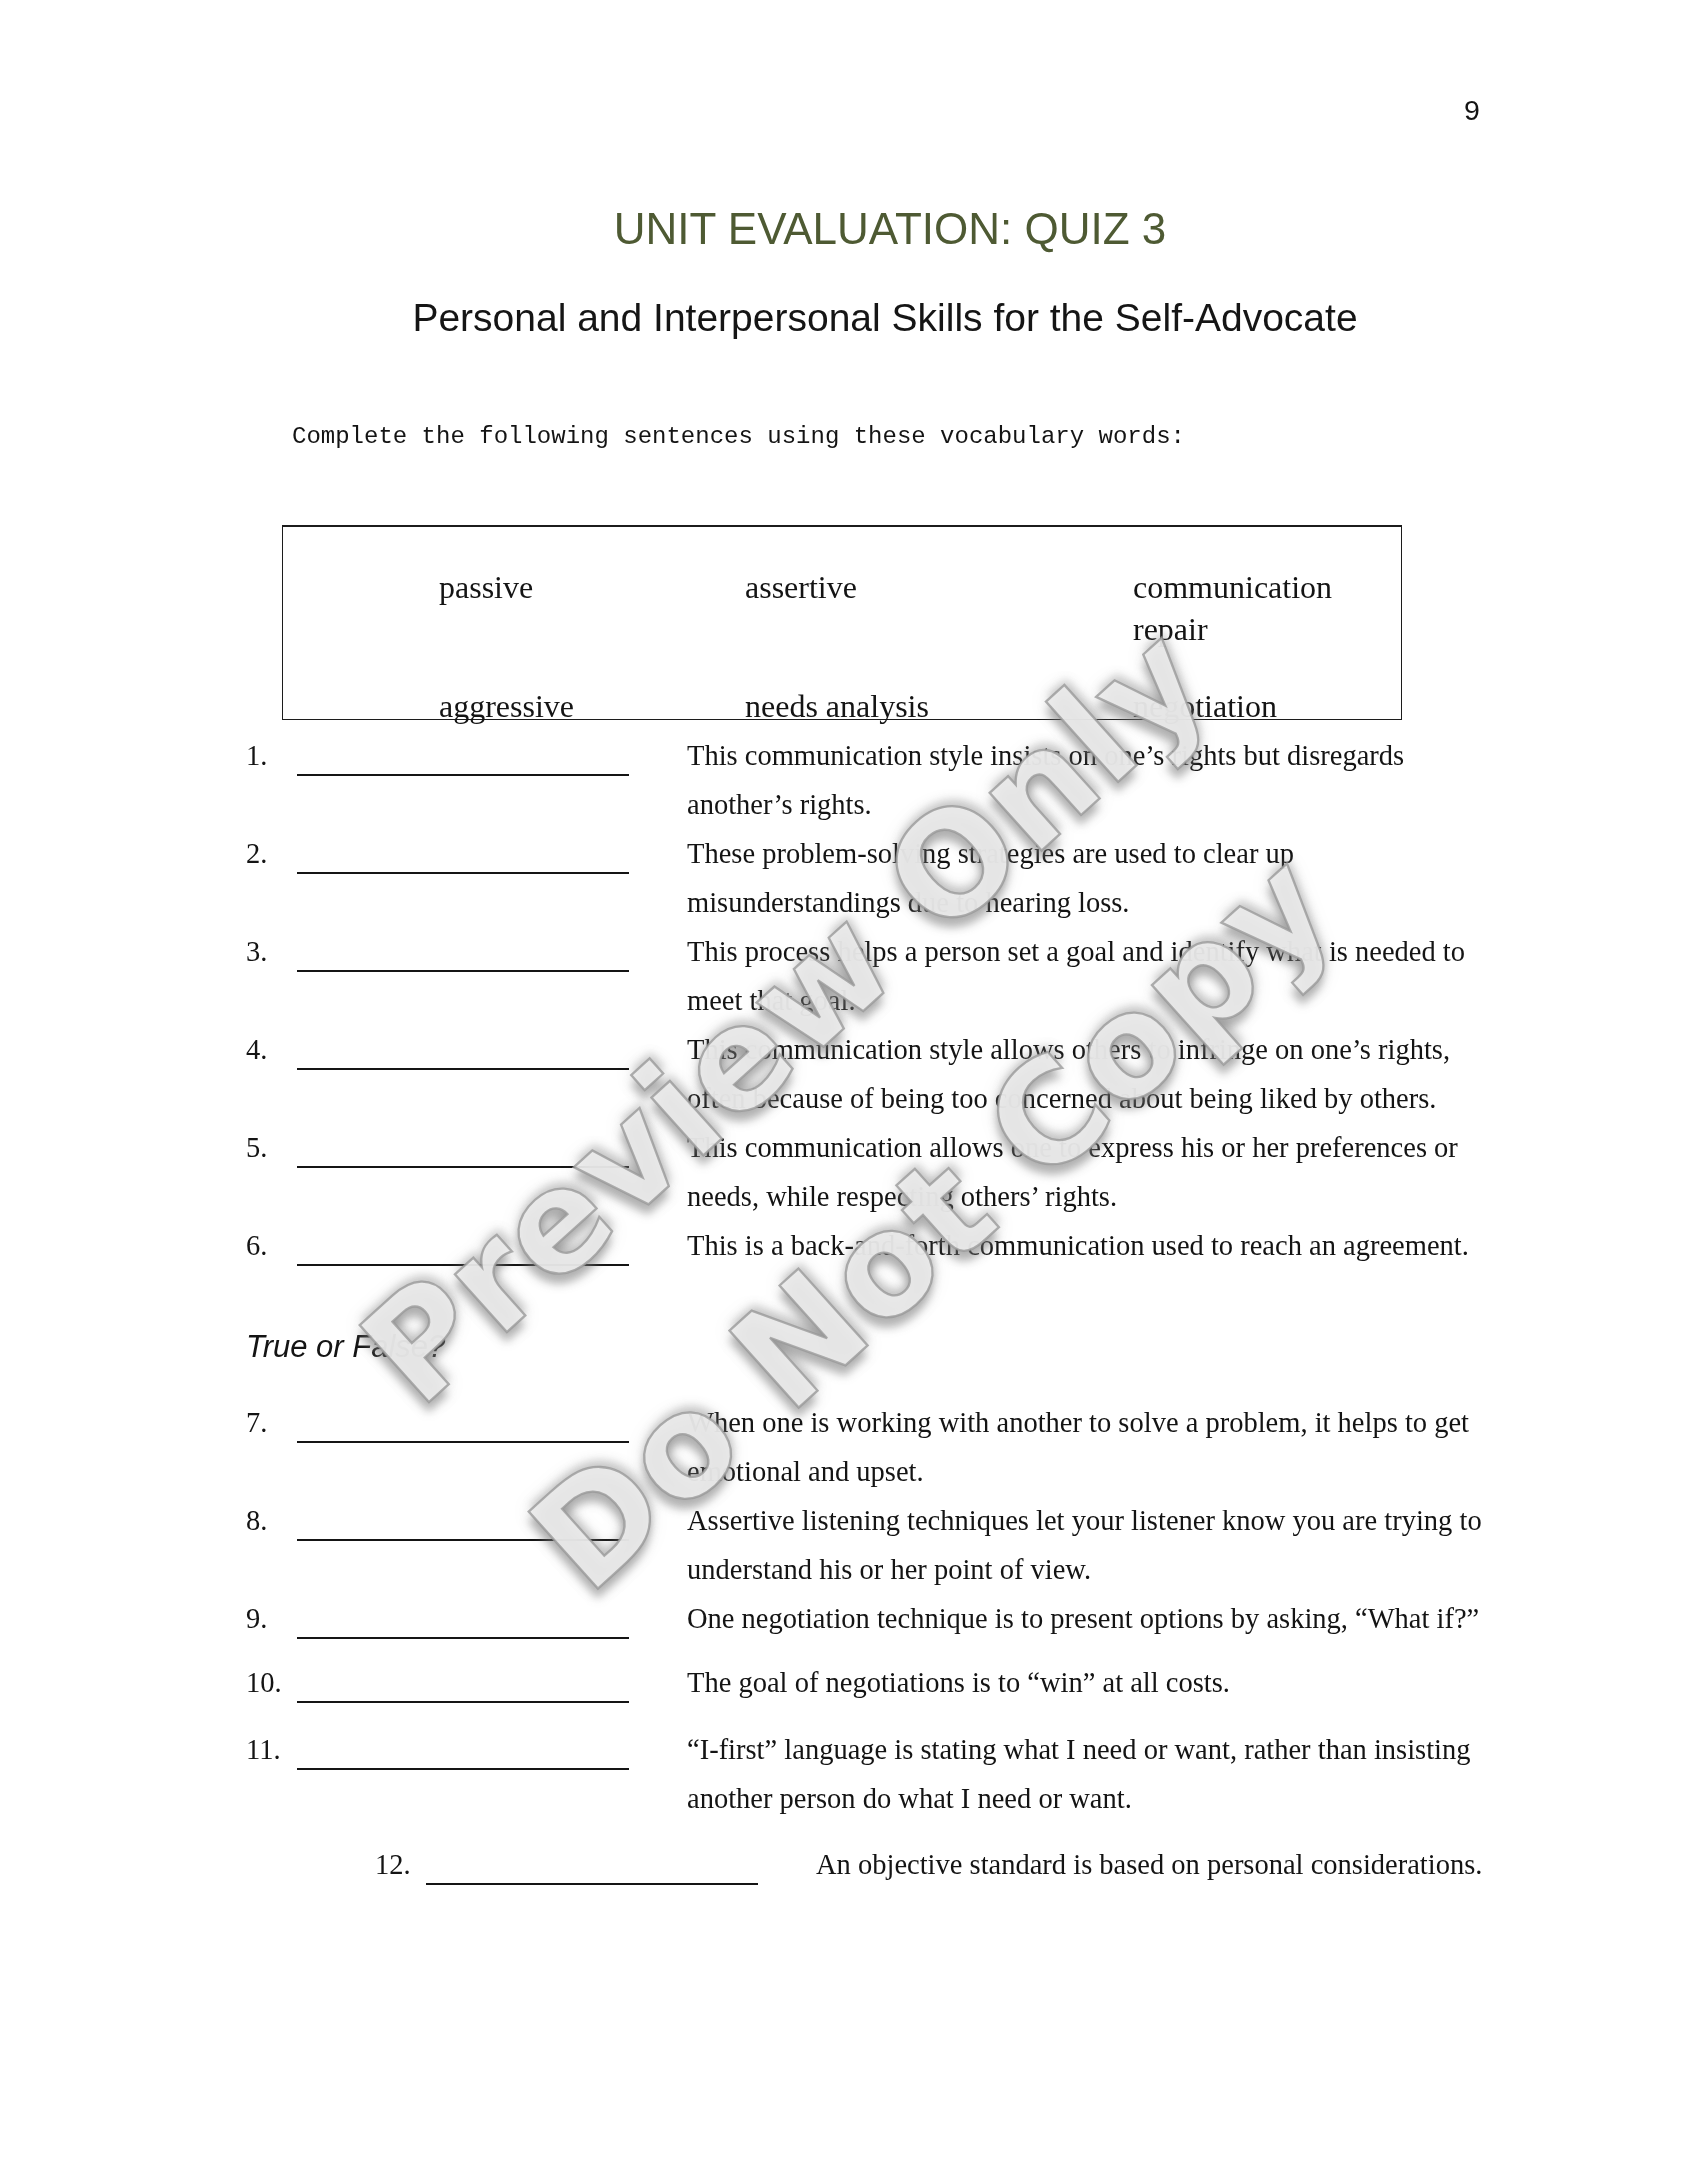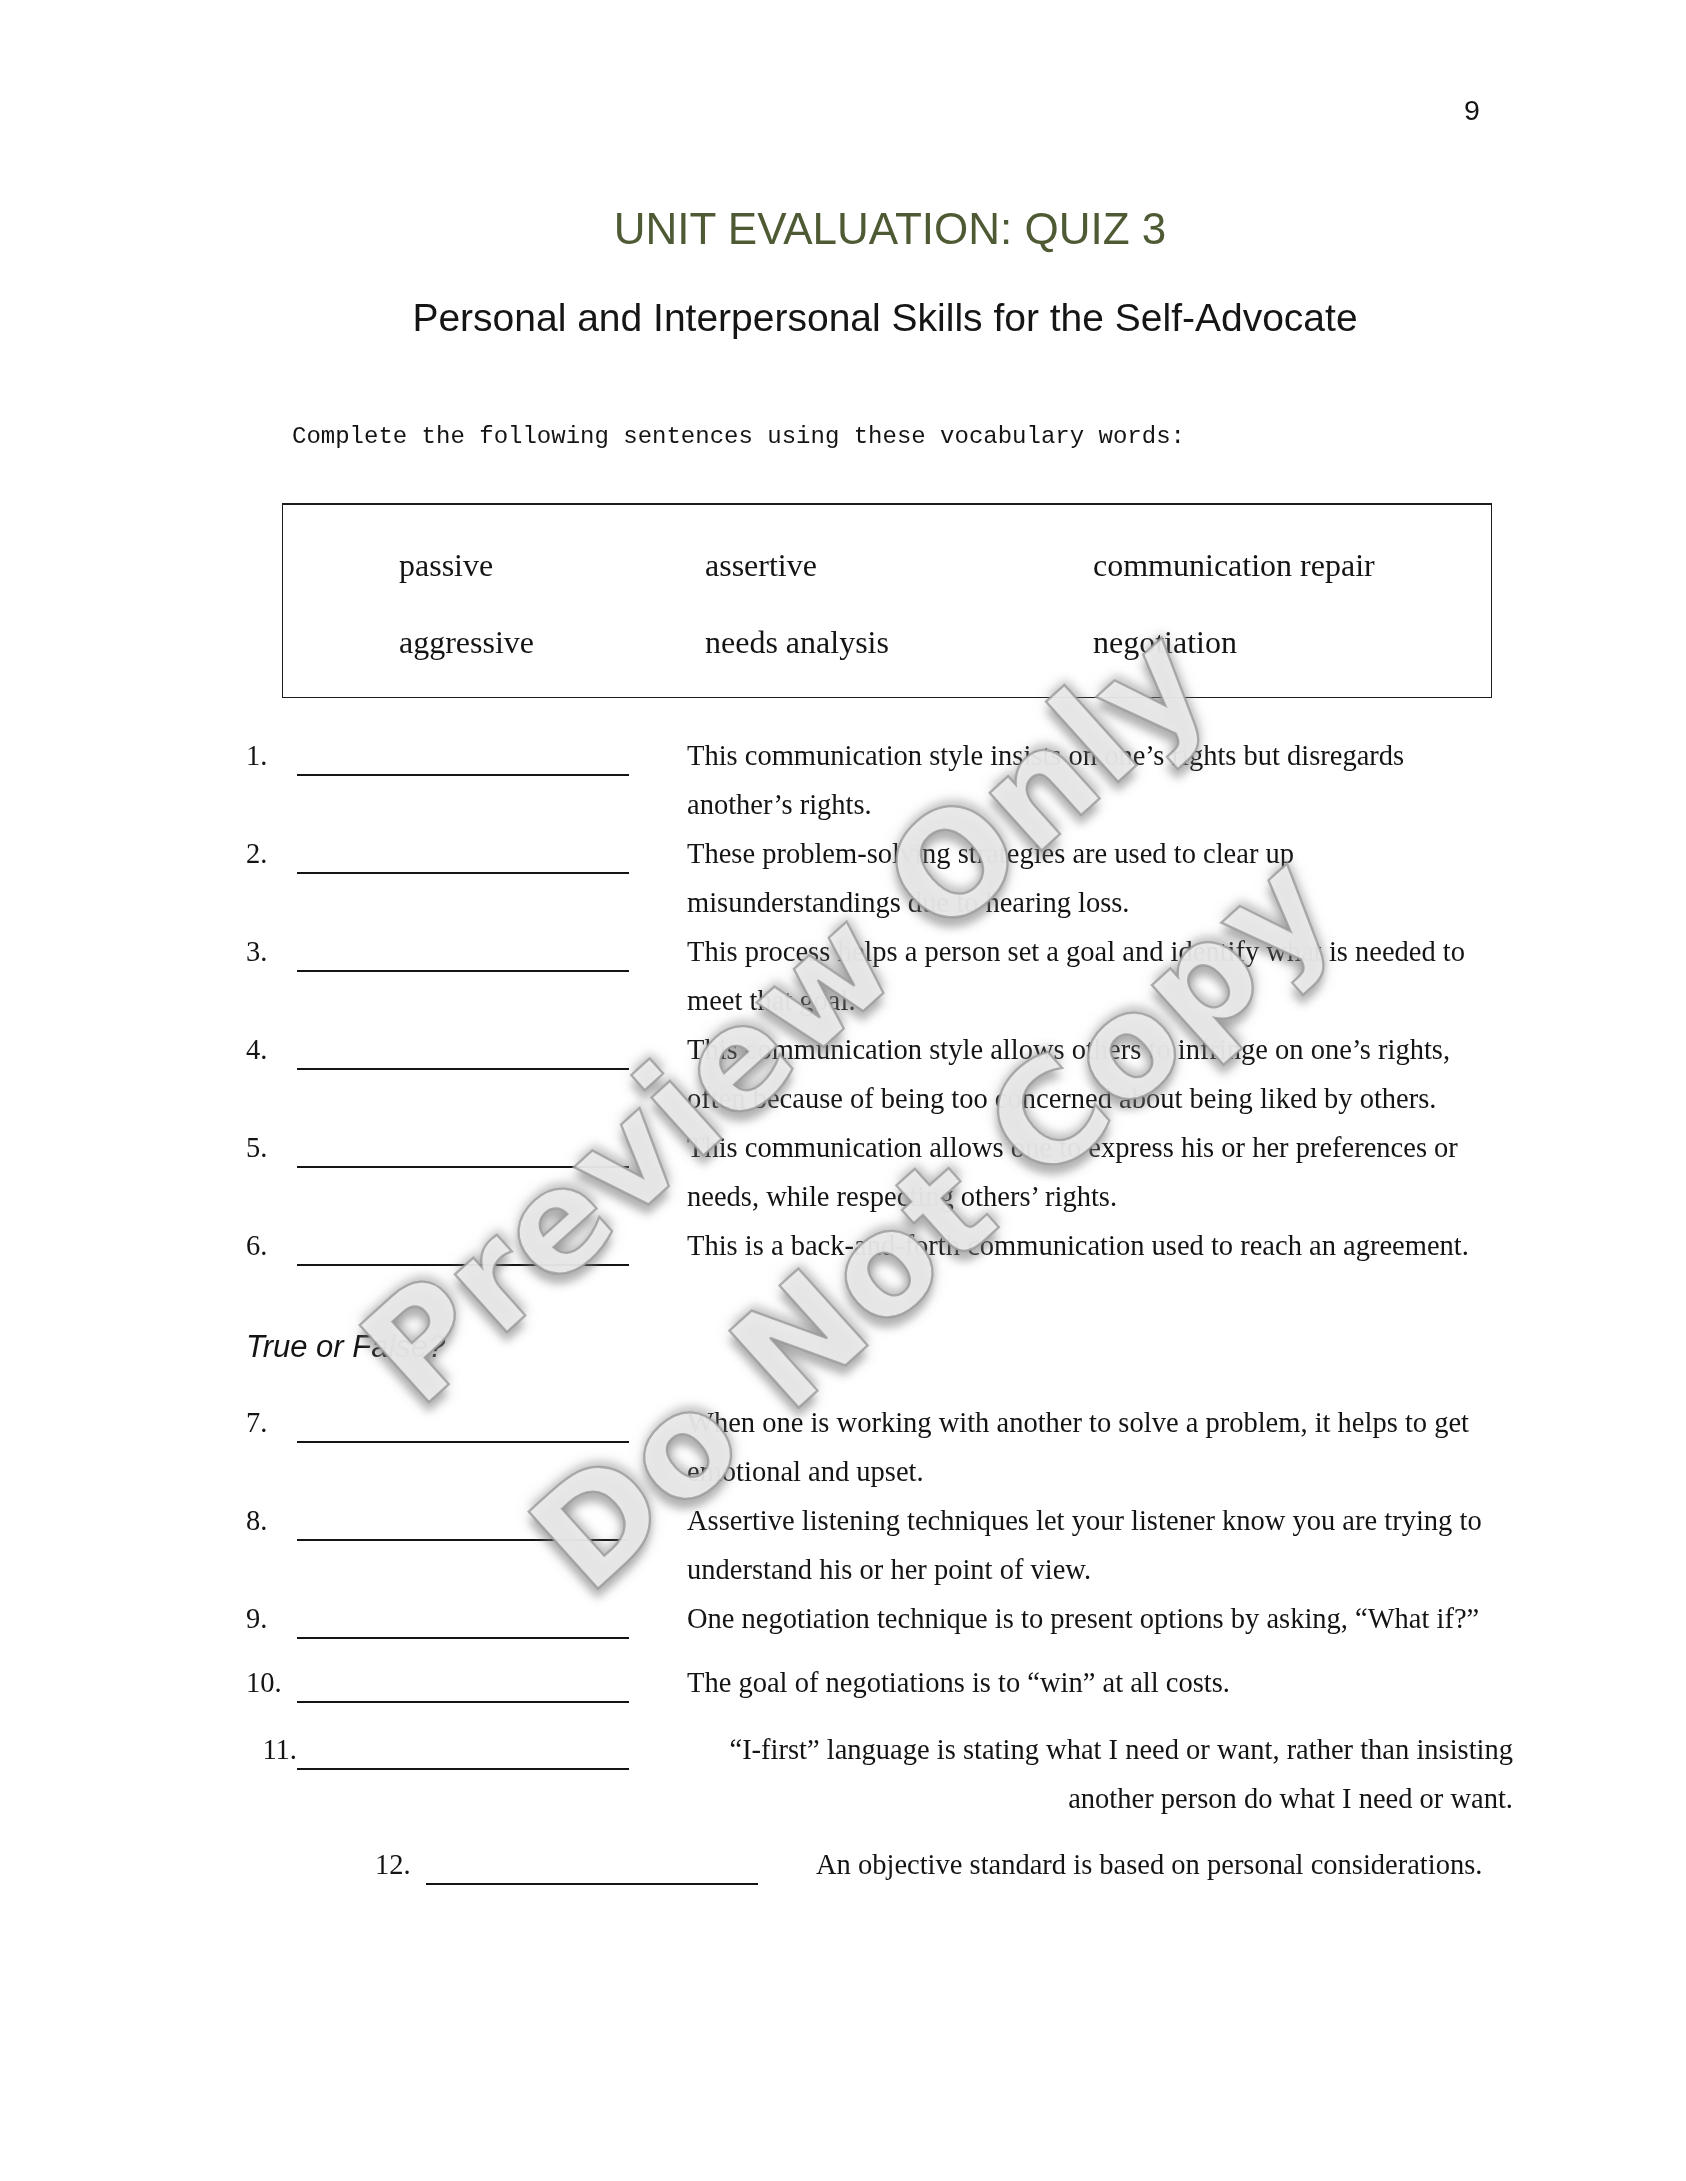--- a/index.html
+++ b/index.html
@@ -41,25 +41,26 @@
   }
   .instruction {
     position: absolute;
     top: 423px; left: 292px;
     margin: 0;
     font-family: Liberation Mono, monospace;
     font-size: 24px;
   }
   .vocab-box {
     position: absolute;
-    top: 503px; left: 282px;
-    width: 1210px; height: 195px;
+    top: 525px; left: 282px;
+    width: 1120px; height: 195px;
     border: 1.8px solid #1c1c1c;
     border-top-width: 2.8px;
     box-sizing: border-box;
+    padding-left: 40px;
   }
   .vocab-grid {
     display: grid;
     grid-template-columns: 306px 388px auto;
     row-gap: 35px;
     padding: 39px 0 0 116px;
     font-family: "Liberation Serif", serif;
     font-size: 32px;
     line-height: 42px;
   }
@@ -74,21 +75,21 @@
   .q-num  { flex: none; width: 51px; }
   .q-line {
     flex: none;
     width: 332px; height: 43px;
     border-bottom: 2.8px solid #151515;
     margin-right: 58px;
   }
   .q-text { width: 826px; white-space: pre-line; }
   .mt16 { margin-top: 14.7px; }
   .mt18 { margin-top: 16.5px; justify-content: flex-end; }
-  .mt20 { margin-top: 18.4px; text-align: right; }
+  .mt20 { margin-top: 18.4px; }
   .tf-heading {
     margin: 57px 0 31px 0;
     font-family: "Liberation Sans", sans-serif;
     font-size: 31px;
     line-height: 40px;
     font-style: italic;
   }
   .wm {
     position: absolute;
     transform: translate(-50%,-50%) rotate(-42deg);

